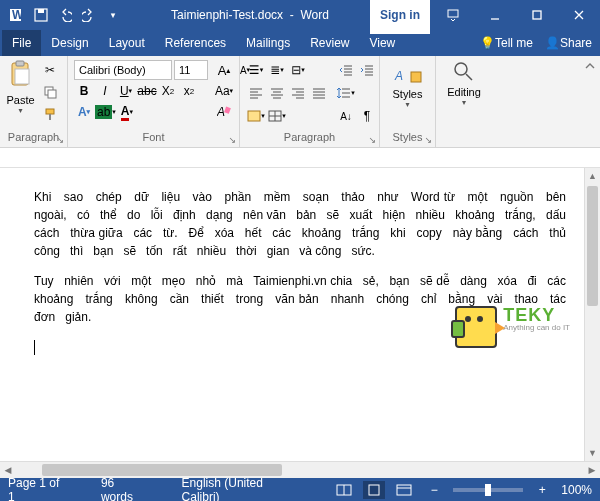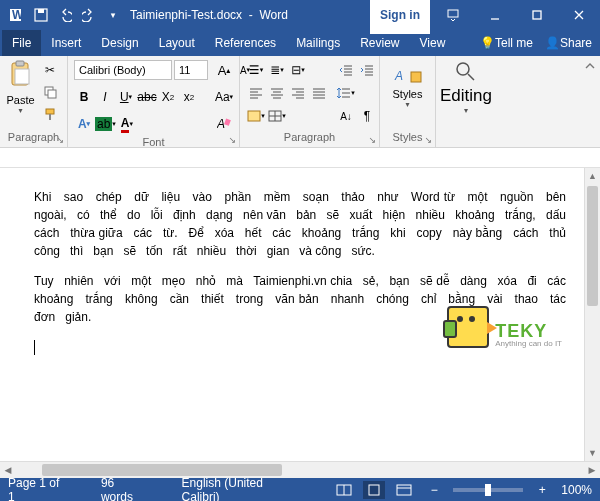--- a/index.html
+++ b/index.html
@@ -1,39 +1,39 @@
 <!DOCTYPE html>
 <html><head>
 <meta charset="utf-8">
 <style>
 *{margin:0;padding:0;box-sizing:border-box;font-family:"Segoe UI",Tahoma,sans-serif;font-size:12px;user-select:none}
 body{width:600px;height:501px;background:#fff;overflow:hidden}
 .titlebar{height:30px;background:#2b579a;color:#fff;display:flex;align-items:center}
 .qat{display:flex;align-items:center;gap:2px;padding:0 6px}
 .qat-btn{width:22px;height:22px;display:flex;align-items:center;justify-content:center;color:#fff;cursor:pointer}
-.title-center{flex:1;font-size:12px}
+.title-center{flex:1;text-align:center;font-size:12px}
 .signin{background:#fff;color:#2b579a;padding:12px 10px;font-weight:bold;margin-right:2px;border:none;cursor:pointer;font-size:12px}
 .win-btns{display:flex}
 .win-btn{width:42px;height:30px;display:flex;align-items:center;justify-content:center;cursor:pointer}
 .tabs{height:26px;background:#2b579a;color:#fff;display:flex;align-items:stretch;padding-left:2px}
 .tab{padding:11px 10px;display:flex;align-items:center;color:#fff;font-size:12px;cursor:pointer}
 .tab.active{background:#f3f3f3;color:#2b579a}
 .file-tab{background:#1e3e6e;color:#fff}
 .tabs-right{margin-left:auto;display:flex;align-items:center;padding-right:8px;gap:12px}
 .ribbon{height:92px;background:#f3f3f3;border-bottom:1px solid #d4d4d4;display:flex}
 .group{border-right:1px solid #d4d4d4;padding:4px 6px 2px 6px;display:flex;flex-direction:column;position:relative}
 .group-body{flex:1;display:flex;align-items:flex-start;gap:4px}
 .group-label{text-align:center;font-size:11px;color:#666;height:16px;line-height:16px}
 .group-corner{position:absolute;right:3px;bottom:2px;font-size:9px;color:#777;cursor:pointer}
 .paste-big{display:flex;flex-direction:column;align-items:center;width:38px;cursor:pointer}
 .paste-big .icn{width:28px;height:30px;display:flex;align-items:center;justify-content:center}
 .paste-big .lbl{font-size:11px;margin-top:4px}
 .clip-side{display:flex;flex-direction:column;gap:2px}
 .smallbtn{width:22px;height:20px;display:flex;align-items:center;justify-content:center;cursor:pointer}
-.font-col{display:flex;flex-direction:column;gap:7px}
+.font-col{display:flex;flex-direction:column;gap:1px}
 .font-row{display:flex;align-items:center;gap:2px}
 select,input.combo{border:1px solid #c0c0c0;background:#fff;font-size:11px;height:20px;padding:0 4px}
 .btnrow{display:flex;gap:1px}
 .rbtn{min-width:20px;height:20px;display:flex;align-items:center;justify-content:center;cursor:pointer;font-size:12px}
 .para-col{display:flex;flex-direction:column;gap:3px}
 .styles-big{display:flex;flex-direction:column;align-items:center;width:48px;cursor:pointer}
 .styles-big svg{margin-bottom:2px}
 .rulerbar{height:20px;background:#fff;border-bottom:1px solid #e0e0e0;position:relative}
 .document-area{height:293px;background:#fff;position:relative;overflow:auto}
 .page{padding:20px 34px;font-family:Calibri,Arial,sans-serif;font-size:13px;color:#000;line-height:1.5;position:relative}
@@ -44,21 +44,21 @@
 .vscroll-thumb{position:absolute;left:2px;right:2px;top:18px;height:120px;background:#c7c7c7;border-radius:2px;cursor:pointer}
 .hscroll{height:17px;background:#f0f0f0;border-top:1px solid #ddd;display:flex;align-items:center;position:relative}
 .hscroll-track{flex:1;margin:0 16px;position:relative;height:100%}
 .hscroll-thumb{position:absolute;left:10px;width:240px;top:2px;bottom:2px;background:#c7c7c7;border-radius:2px;cursor:pointer}
 .hscroll-btn{width:16px;height:100%;display:flex;align-items:center;justify-content:center;font-size:9px;color:#777;cursor:pointer}
 .statusbar{height:23px;background:#2b579a;color:#fff;display:flex;align-items:center;padding:0 8px;font-size:11px;gap:34px}
 .statusbar .right{margin-left:auto;display:flex;align-items:center;gap:8px}
 .view-btn{width:22px;height:18px;display:flex;align-items:center;justify-content:center;cursor:pointer}
 .zoom-slider{width:70px;height:4px;background:#6b87b6;position:relative}
 .zoom-slider .knob{position:absolute;left:50%;top:-4px;width:6px;height:12px;background:#fff;transform:translateX(-50%)}
-.watermark{position:absolute;right:38px;bottom:40px;opacity:.9;pointer-events:none;display:flex;align-items:flex-end;font-family:Arial;color:#67b82e}
+.watermark{position:absolute;right:30px;bottom:40px;opacity:.9;pointer-events:none;display:flex;align-items:flex-start;font-family:Arial;color:#67b82e}
 .watermark .bird{width:42px;height:42px;background:#ffd93b;border:2px solid #222;border-radius:4px;position:relative;margin-right:6px}
 .watermark .bird::before{content:"";position:absolute;right:-10px;top:14px;border-left:10px solid #f7971e;border-top:6px solid transparent;border-bottom:6px solid transparent}
 .watermark .bird .eye{position:absolute;top:8px;left:8px;width:6px;height:6px;background:#222;border-radius:50%}
 .watermark .bird .eye2{left:20px}
 .watermark .wing{position:absolute;left:-6px;top:12px;width:14px;height:18px;background:#67b82e;border:2px solid #222;border-radius:3px}
 .watermark .txt{display:flex;flex-direction:column;line-height:1}
 .watermark .txt .t1{font-size:18px;font-weight:bold;letter-spacing:1px;color:#4aa81f}
 .watermark .txt .t2{font-size:8px;color:#888}
 .highlighter{background:#15803d}
 </style>
@@ -117,21 +117,20 @@
     <div class="win-btn">
         <svg width="12" height="12">
           <path d="M2 2l8 8M10 2l-8 8" stroke="#fff" stroke-width="1.3"></path>
         </svg>
       </div>
   </div>
 </div>
 
 <div class="tabs">
   <div class="tab file-tab">File</div>
-  <div class="tab">Insert</div>
   <div class="tab">Design</div>
   <div class="tab">Layout</div>
   <div class="tab">References</div>
   <div class="tab">Mailings</div>
   <div class="tab">Review</div>
   <div class="tab">View</div>
   <div class="tabs-right">
     <div class="tab" style="padding:0">💡 <span>Tell me</span></div>
     <div class="tab" style="padding:0">👤 <span>Share</span></div>
   </div>
@@ -326,21 +325,21 @@
     <div class="group-corner">↘</div>
   </div>
 
   <div class="group" style="width:56px;border-right:none">
     <div class="group-body">
       <div class="styles-big">
         <svg width="24" height="24">
             <circle cx="9" cy="9" r="6" fill="none" stroke="#555" stroke-width="1.5"></circle>
             <line x1="14" y1="14" x2="20" y2="20" stroke="#555" stroke-width="1.5"></line>
           </svg>
-        <div style="font-size:17px">Editing</div>
+        <div style="font-size:11px">Editing</div>
         <div style="font-size:8px;color:#555">▾</div>
       </div>
     </div>
     <div class="group-label"></div>
   </div>
 
   <div style="margin-left:auto;width:20px;display:flex;align-items:flex-start;justify-content:center;padding-top:4px;cursor:pointer">
     <svg width="12" height="12">
         <path d="M2 8l4-4 4 4" fill="none" stroke="#777" stroke-width="1.4"></path>
       </svg>

